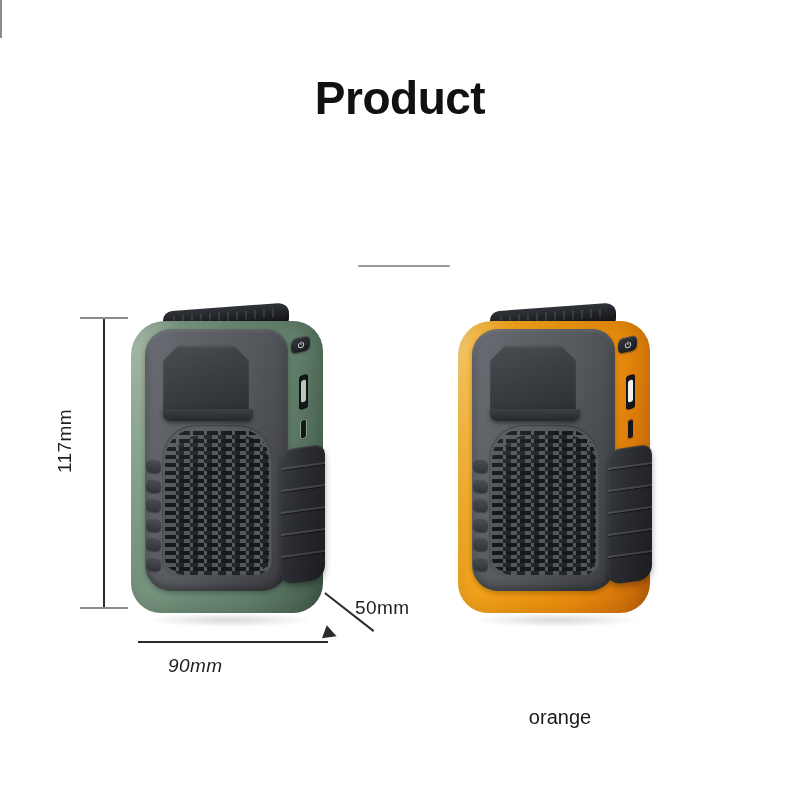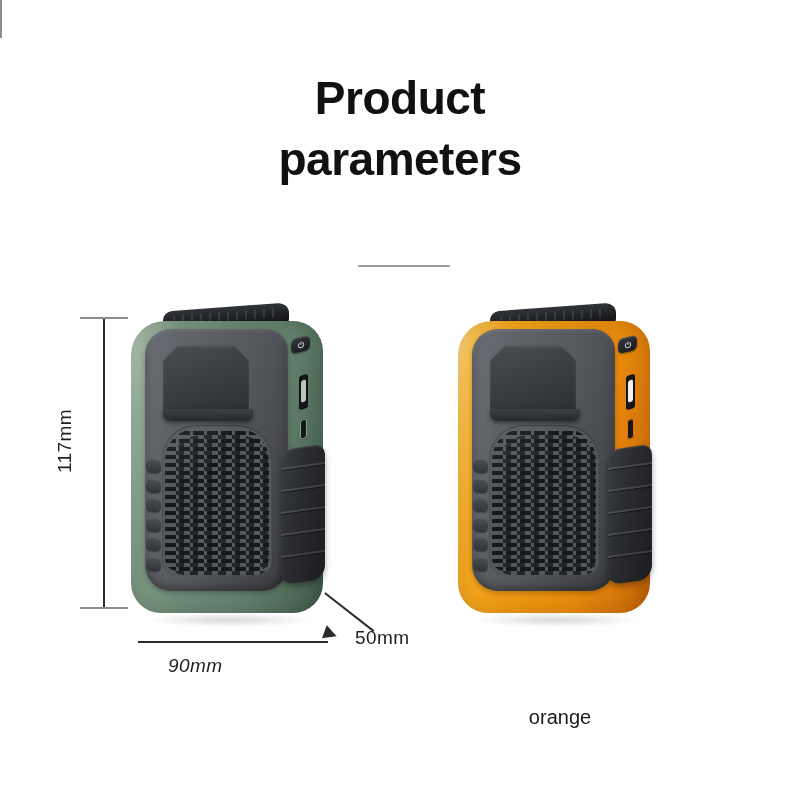--- a/index.html
+++ b/index.html
@@ -373,21 +373,21 @@
     top: 627px;
     width: 0; height: 0;
     border-top: 7px solid transparent;
     border-bottom: 7px solid transparent;
     border-left: 13px solid #2b2b2b;
     transform: rotate(20deg);
   }
   .label-depth {
     position: absolute;
     left: 355px;
-    top: 627px;
+    top: 597px;
     font-size: 19px;
     color: #1f1f1f;
     letter-spacing: .4px;
   }
 
   
   .caption {
     position: absolute;
     top: 706px;
     font-size: 20px;
@@ -395,21 +395,20 @@
     text-align: center;
   }
   .caption.green-cap  { left: 145px; width: 180px; }
   .caption.orange-cap { left: 470px; width: 180px; text-align: center; }
 </style>
 </head>
 <body>
 
 <div class="heading">
   <span class="line1">Product</span>
-  <span class="line2">parameters</span>
 </div>
 
 <div class="divider"></div>
 
 <div class="stage">
 
   <div class="device green">
     <div class="top-cap">
       <div class="slots"></div>
     </div>

